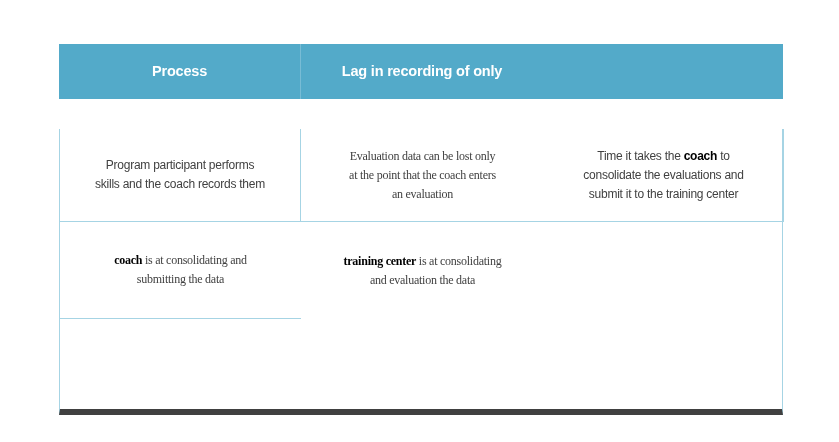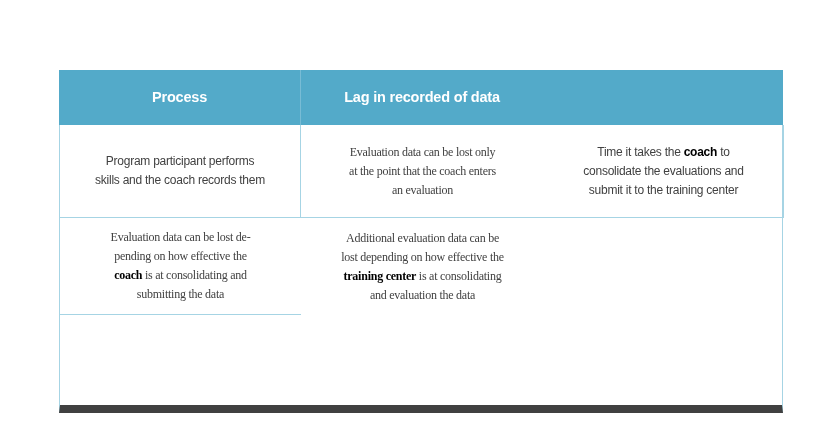--- a/index.html
+++ b/index.html
@@ -9,21 +9,21 @@
     font-family: "Liberation Sans", "DejaVu Sans", sans-serif;
     overflow: hidden;
   }
   .canvas {
     position: relative;
     width: 839px; height: 442px;
     background: #ffffff;
   }
   .matrix-table {
     position: absolute;
-    left: 59px; top: 70px;
+    left: 59px; top: 44px;
     width: 724px;
   }
   
   .thead {
     display: grid;
     grid-template-columns: 241px 243px 240px;
     height: 55px;
     background: #53aac9;
   }
   .th {
@@ -40,21 +40,22 @@
     padding: 2px 8px;
   }
   .th + .th { border-left: 1px solid rgba(255,255,255,0.22); }
   
   .tbody {
     display: grid;
     grid-template-columns: 241px 243px 240px;
     grid-template-rows: 93px 97px 90px;
     border-left: 1px solid #a6d4e4;
     border-right: 1px solid #a6d4e4;
-    border-bottom: 8px solid #404040;
+    border-bottom: 6px solid #404040;
+    margin-top: 30px;
   }
   .td {
     display: flex;
     align-items: center;
     justify-content: center;
     text-align: center;
     font-size: 12px;
     line-height: 19px;
     letter-spacing: -0.25px;
     color: #414141;
@@ -71,39 +72,35 @@
   }
 </style>
 </head>
 <body>
 
 <div class="canvas">
   <div class="matrix-table">
 
     <div class="thead">
       <div class="th">Process</div>
-      <div class="th">Lag in recorded of data</div>
+      <div class="th">Lag in recording of only</div>
     </div>
 
     <div class="tbody">
 
       <div class="td"><span><span>Program participant performs
 skills and the coach records them</span></span></div>
       <div class="td last-col"><span><span>Evaluation data can be lost only
 at the point that the coach enters
 an evaluation</span></span></div>
 
       <div class="td"><span><span>Time it takes the </span><span class="b">coach</span><span> to
 consolidate the evaluations and
 submit it to the training center</span></span></div>
-      <div class="td last-col"><span><span>Evaluation data can be lost de-
-pending on how effective the
-</span><span class="b">coach</span><span> is at consolidating and
+      <div class="td last-col"><span><span class="b">coach</span><span> is at consolidating and
 submitting the data</span></span></div>
 
-      <div class="td last-col last-row"><span><span>Additional evaluation data can be
-lost depending on how effective the
-</span><span class="b">training center</span><span> is at consolidating
+      <div class="td last-col last-row"><span><span class="b">training center</span><span> is at consolidating
 and evaluation the data</span></span></div>
     </div>
 
   </div>
 </div>
 
 </body></html>

